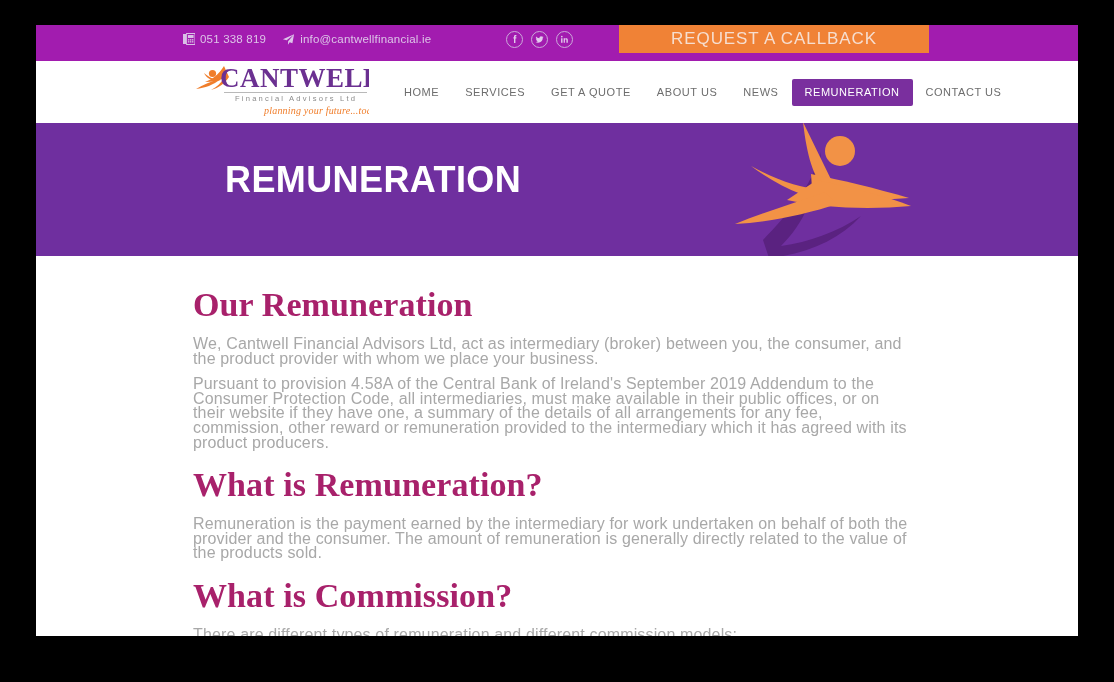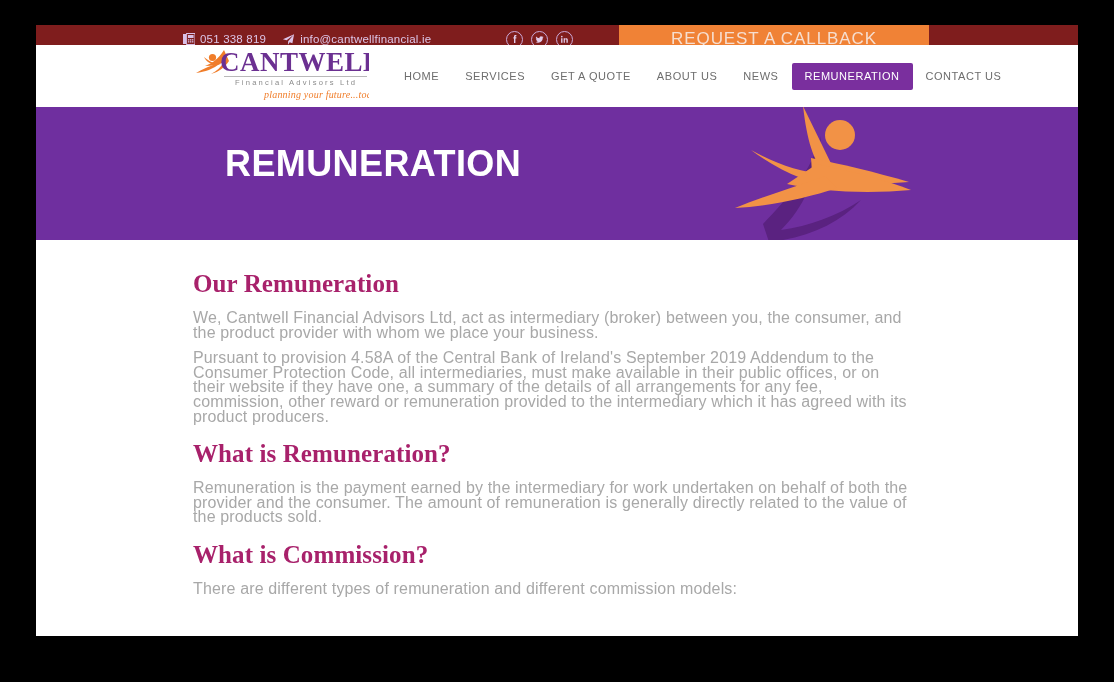--- a/index.html
+++ b/index.html
@@ -18,22 +18,22 @@
     top: 25px;
     width: 1042px;
     height: 611px;
     background: #ffffff;
     overflow: hidden;
   }
 
   
   .topbar {
     position: relative;
-    height: 20px;
-    background: #7f1d1d;
+    height: 36px;
+    background: #a21caf;
     color: #e4cdee;
     font-size: 11.5px;
   }
 
   .topbar-left {
     position: absolute;
     left: 147px;
     top: 0;
     height: 28px;
     display: flex;
@@ -175,21 +175,21 @@
   
   .content {
     position: relative;
     padding: 18px 157px 0 157px;
     background: #ffffff;
   }
   .content h2 {
     font-family: "Liberation Serif", serif;
     color: #a8216b;
     font-weight: bold;
-    font-size: 25px;
+    font-size: 34px;
     letter-spacing: 0.1px;
     margin-top: 16px;
     margin-bottom: 13px;
   }
   .content h2.first { margin-top: 12px; }
   .content p {
     color: #a8a8a8;
     font-size: 16px;
     line-height: 14.6px;
     letter-spacing: 0.15px;

